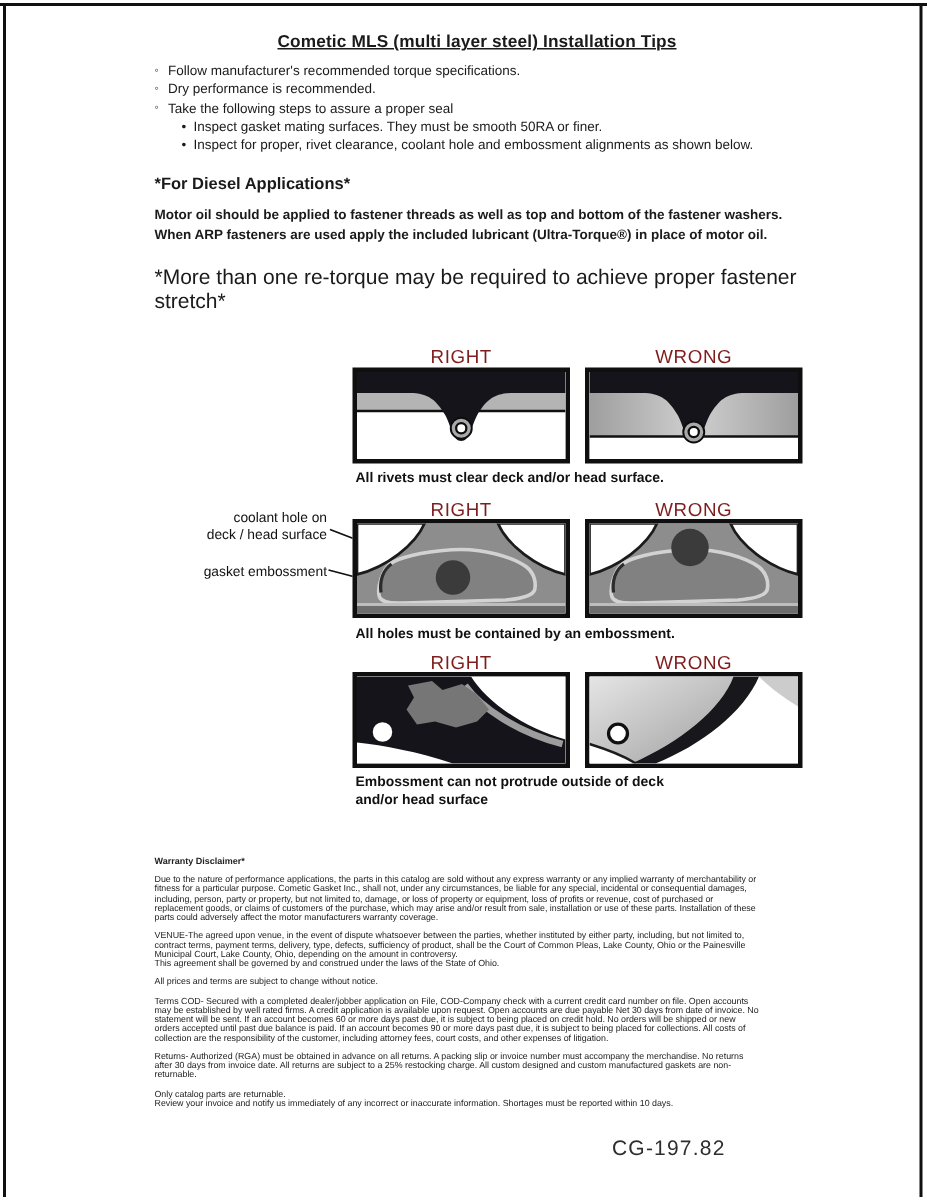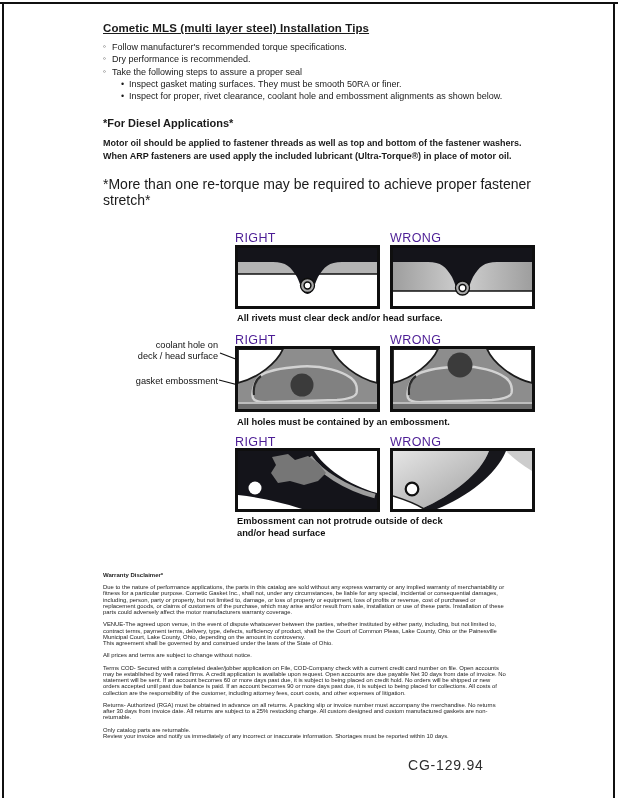--- a/index.html
+++ b/index.html
@@ -7,32 +7,32 @@
     position:relative;width:618px;height:800px;background:#ffffff;overflow:hidden;
     font-family:"Liberation Sans", sans-serif;color:#1a1a1a;
   }
   .frame{position:absolute;background:#101010;}
   #frame-top{left:0;top:2px;width:618px;height:2px;}
   #frame-left{left:2px;top:2px;width:2px;height:796px;}
   #frame-right{left:613px;top:2px;width:2px;height:796px;}
 
   
   .intro{position:absolute;left:103px;top:22px;width:430px;}
-  .title{font-size:11.5px;font-weight:bold;text-decoration:underline;margin:0 0 7px 0;letter-spacing:0.1px;}
+  .title{font-size:11.5px;font-weight:bold;text-decoration:underline;margin:0 0 7px 0;letter-spacing:0.1px;text-align:center;}
   .bullet{display:flex;font-size:9px;line-height:12.3px;}
   .bullet .m{width:9px;flex:none;font-size:8px;}
   .bullet.sub{padding-left:18px;}
   .bullet.sub .m{width:8px;font-size:9px;}
   .diesel-heading{font-size:11px;font-weight:bold;margin:15px 0 0 0;}
   .para{font-size:9px;line-height:12.6px;margin:8px 0 0 0;white-space:pre-line;font-weight:bold;}
   .note{font-size:14px;margin:13px 0 0 0;}
 
   
   .fig{position:absolute;}
-  .rw{position:absolute;width:145px;text-align:left;font-size:12.5px;letter-spacing:0.4px;color:#4c1d95;}
+  .rw{position:absolute;width:145px;text-align:center;font-size:12.5px;letter-spacing:0.4px;color:#7f1d1d;}
   .panel{position:absolute;width:139px;border:3px solid #0f0f0f;background:#fff;line-height:0;}
   .panel svg{display:block;}
   .caption{position:absolute;font-size:9.3px;font-weight:bold;white-space:pre-line;line-height:11.5px;color:#111;}
   .sidelabel{position:absolute;width:100px;text-align:right;font-size:9.2px;font-weight:normal;line-height:10.8px;white-space:pre-line;color:#111;}
   .leader{position:absolute;left:0;top:0;}
 
   
   .legal{position:absolute;left:103px;top:572px;width:404px;color:#222;}
   .legal .lh{font-size:6px;font-weight:bold;margin:0 0 6px 0;}
   .legal p{font-size:5.9px;line-height:6.25px;margin:0 0 6px 0;white-space:pre-line;}
@@ -190,15 +190,15 @@
     <p>Due to the nature of performance applications, the parts in this catalog are sold without any express warranty or any implied warranty of merchantability or fitness for a particular purpose.  Cometic Gasket Inc., shall not, under any circumstances, be liable for any special, incidental or consequential damages, including, person, party or property, but not limited to, damage, or loss of property or equipment, loss of profits or revenue, cost of purchased or replacement goods, or claims of customers of the purchase, which may arise and/or result from sale, installation or use of these parts.  Installation of these parts could adversely affect the motor manufacturers warranty coverage.</p>
     <p>VENUE-The agreed upon venue, in the event of dispute whatsoever between the parties, whether instituted by either party, including, but not limited to, contract terms, payment terms, delivery, type, defects, sufficiency of product, shall be the Court of Common Pleas, Lake County, Ohio or the Painesville Municipal Court, Lake County, Ohio, depending on the amount in controversy.
 This agreement shall be governed by and construed under the laws of the State of Ohio.</p>
     <p>All prices and terms are subject to change without notice.</p>
     <p>Terms COD- Secured with a completed dealer/jobber application on File, COD-Company check with a current credit card number on file.  Open accounts may be established by well rated firms.  A credit application is available upon request.  Open accounts are due payable Net 30 days from date of invoice.  No statement will be sent.  If an account becomes 60 or more days past due, it is subject to being placed on credit hold.  No orders will be shipped or new orders accepted until past due balance is paid.  If an account becomes 90 or more days past due, it is subject to being placed for collections.  All costs of collection are the responsibility of the customer, including attorney fees, court costs, and other expenses of litigation.</p>
     <p>Returns- Authorized (RGA) must be obtained in advance on all returns.  A packing slip or invoice number must accompany the merchandise.  No returns after 30 days from invoice date.  All returns are subject to a 25% restocking charge.  All custom designed and custom manufactured gaskets are non-returnable.</p>
     <p class="tight">Only catalog parts are returnable.
 Review your invoice and notify us immediately of any incorrect or inaccurate information.  Shortages must be reported within 10 days.</p>
   </div>
 
-  <div class="doc-code">CG-129.94</div>
+  <div class="doc-code">CG-197.82</div>
 
 </div>
 
 </body></html>

